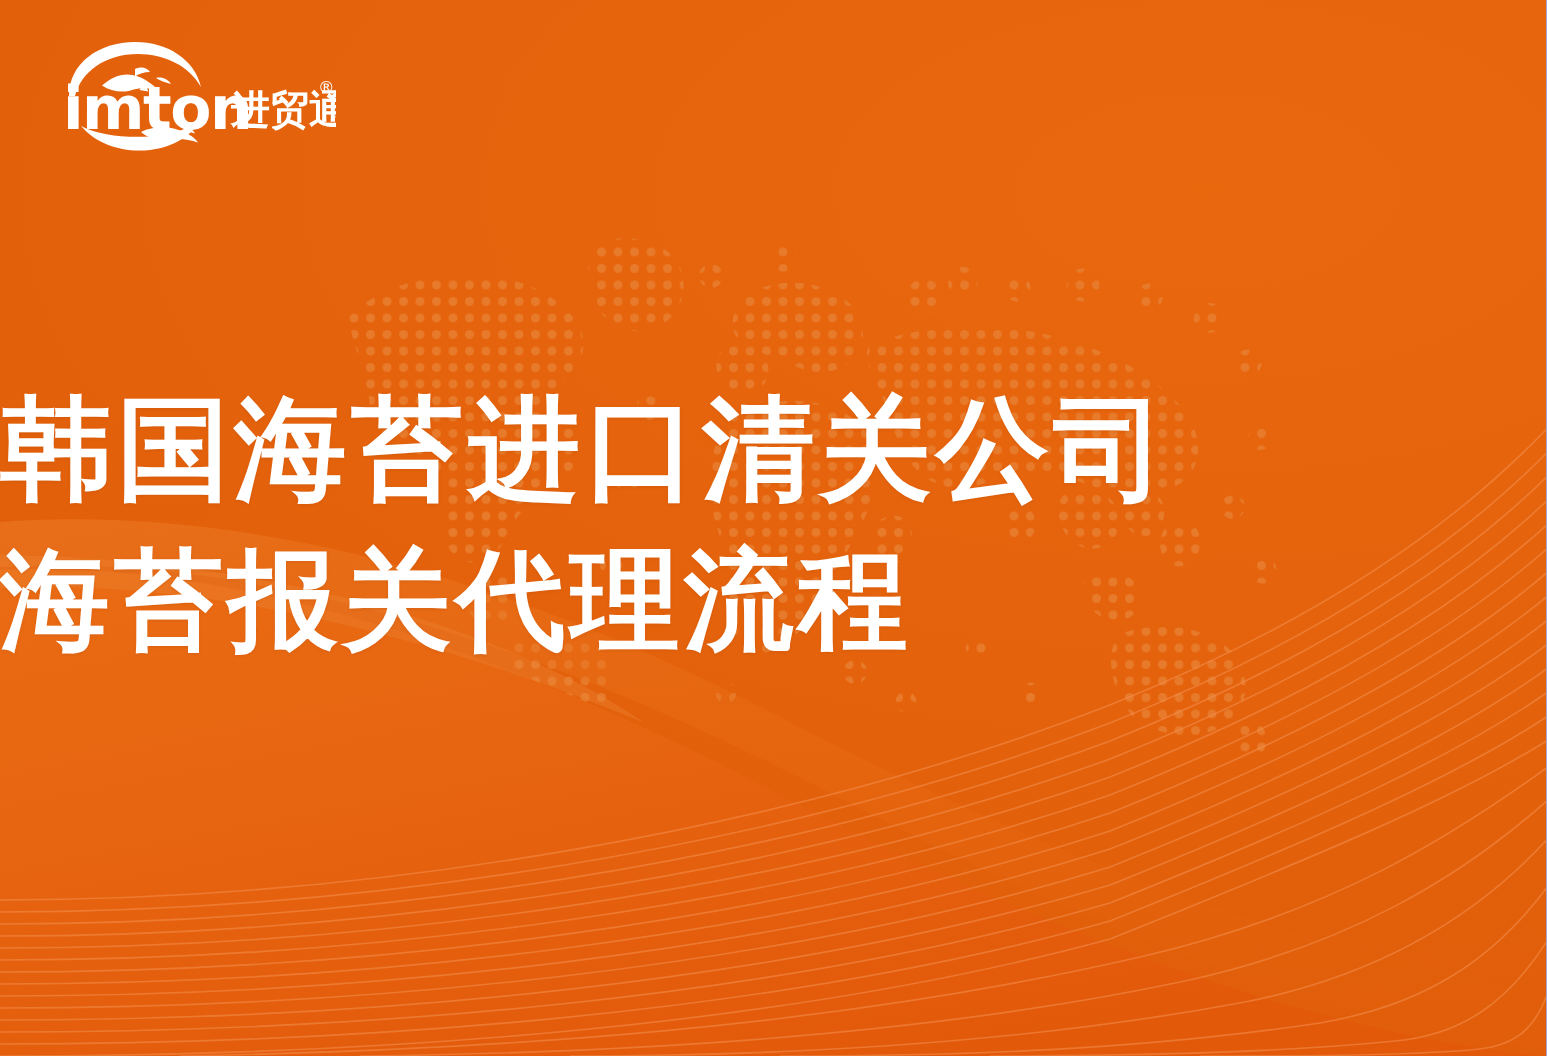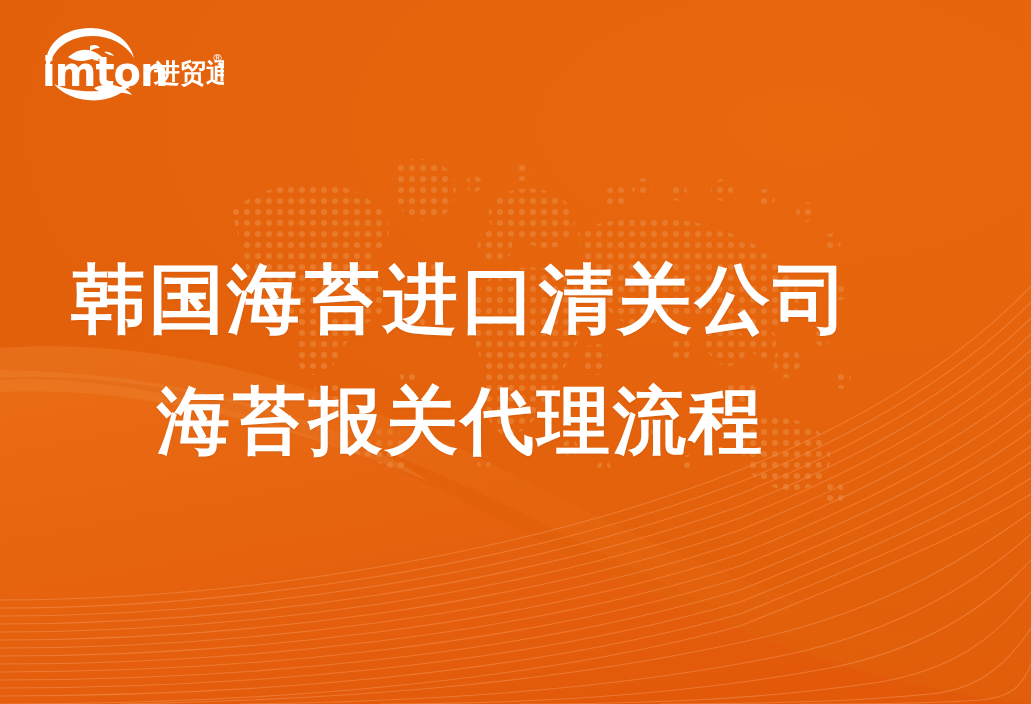--- a/index.html
+++ b/index.html
@@ -59,38 +59,37 @@
     height: 78px;
   }
   #logo svg { display: block; }
 
   
   .headline {
     position: absolute;
     left: 0;
     top: 248px;
     width: 922px;
-    text-align: center;
+    text-align: left;
     color: #ffffff;
     z-index: 5;
   }
   .hl-line {
     display: block;
     font-family: "DejaVu Sans", "Liberation Sans", sans-serif;
     font-weight: 700;
     font-size: 75px;
     line-height: 102px;
     letter-spacing: 3px;
     color: #ffffff;
     white-space: nowrap;
     text-shadow: 0 1px 2px rgba(150,60,0,0.18);
   }
   .hl-line.line2 {
     font-size: 73px;
-    margin-top: 20px;
   }
 </style>
 </head>
 <body>
 
 <div id="banner">
 
   <div class="layer base-gradient"></div>
 
   <div class="dot-map">

